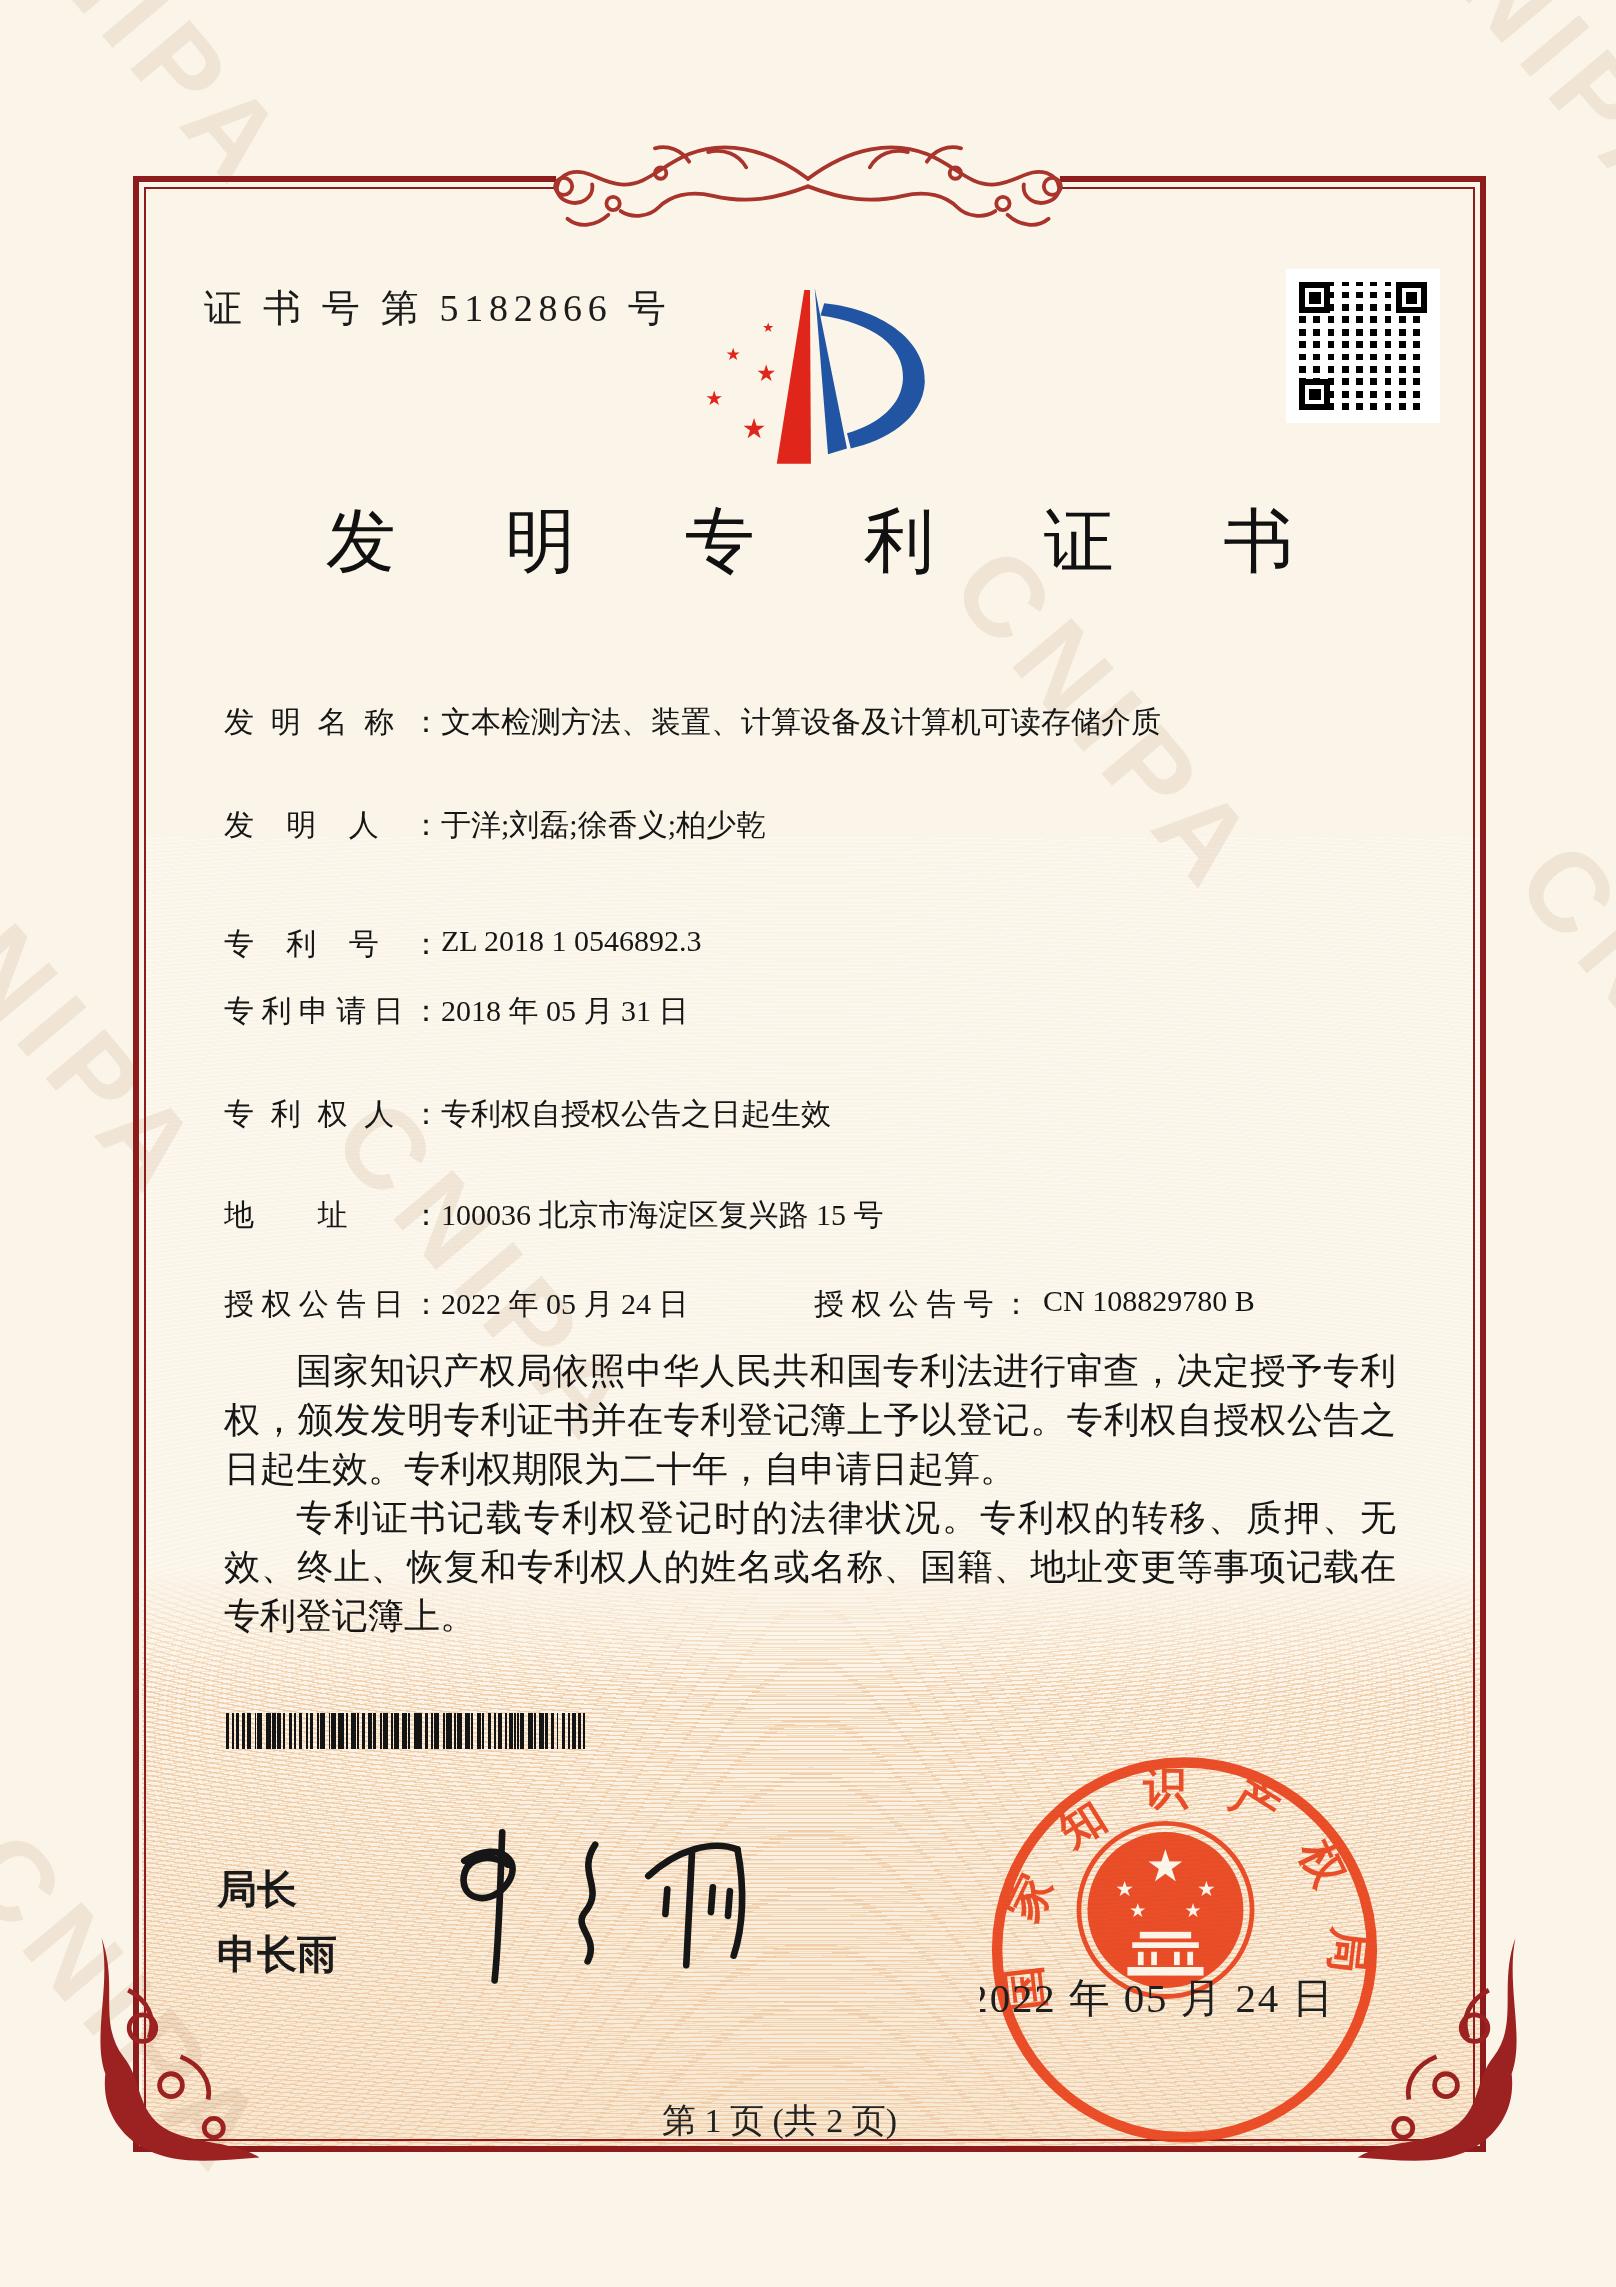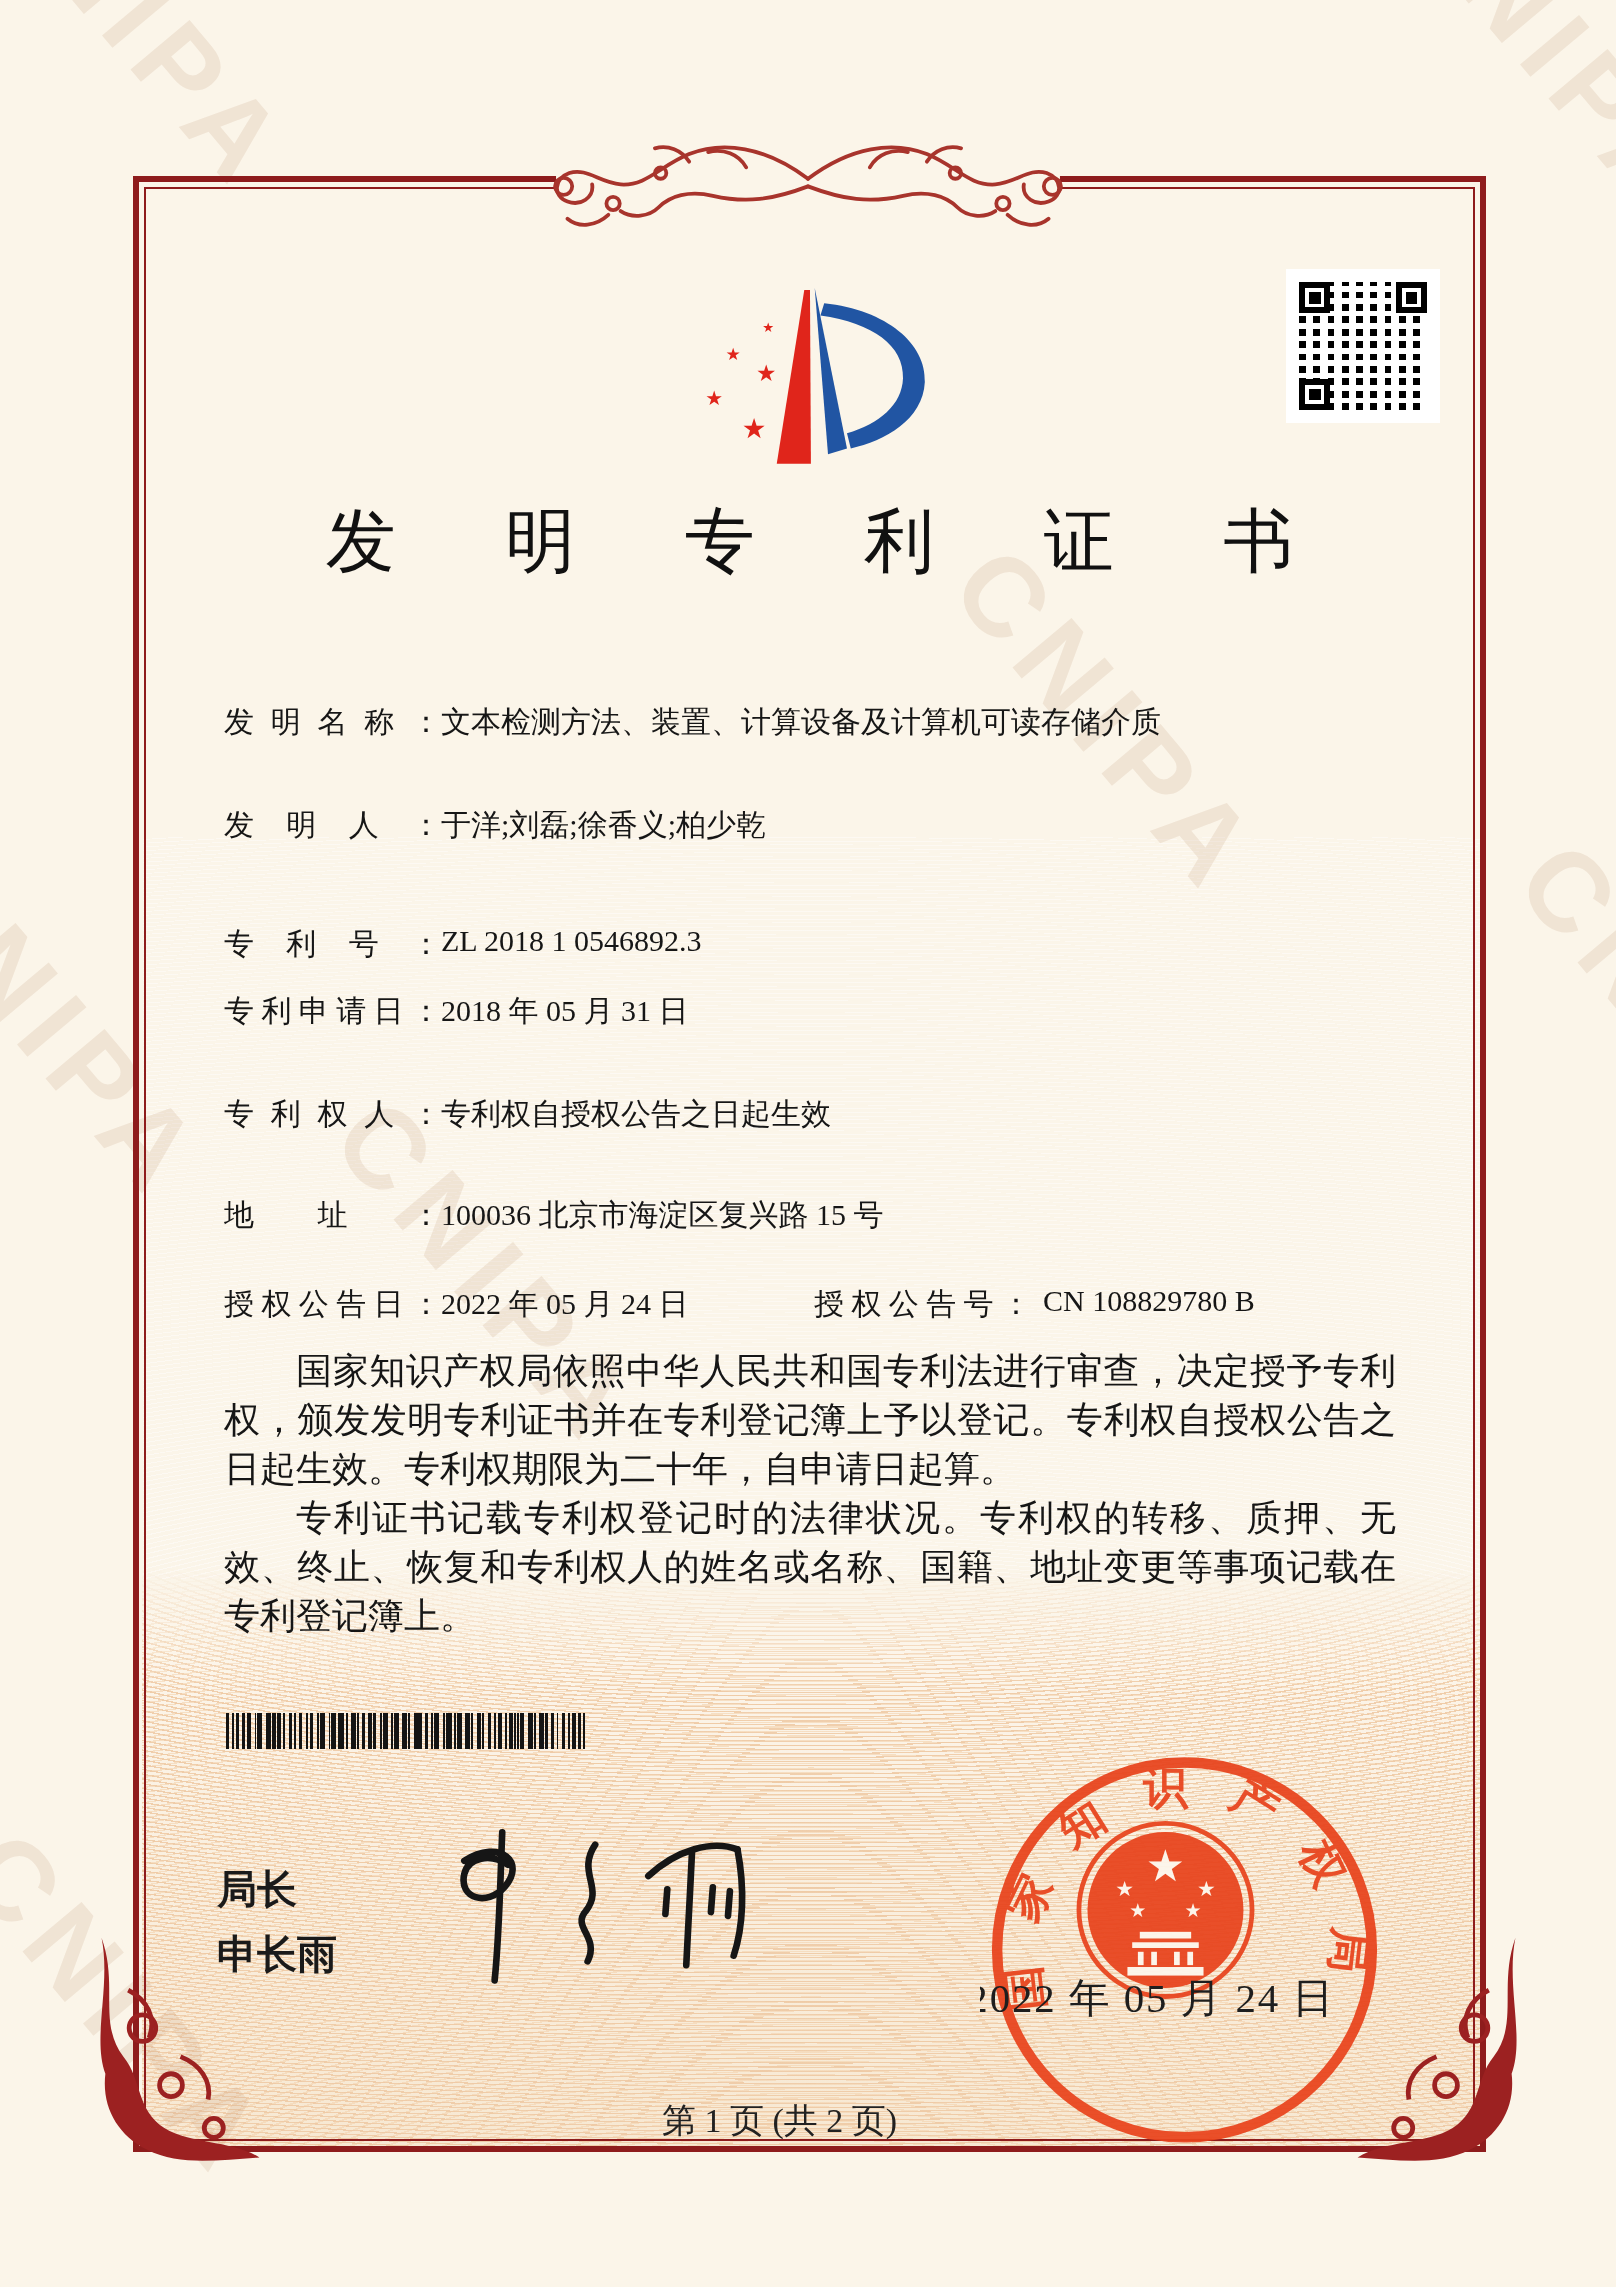--- a/index.html
+++ b/index.html
@@ -126,20 +126,21 @@
     <path fill="#9c2121" d="M12,5 C30,55 8,95 35,130 C55,155 48,185 78,205 C105,222 150,218 178,236 C140,238 95,246 60,228 C28,212 12,182 16,148 C2,110 22,55 12,5 Z"></path>
     <g fill="none" stroke="#9c2121" stroke-width="5">
       <circle cx="55" cy="100" r="14"></circle>
       <circle cx="85" cy="160" r="12"></circle>
       <circle cx="130" cy="205" r="10"></circle>
       <path d="M40,60 C60,70 70,90 62,110"></path>
       <path d="M95,130 C115,138 128,155 124,175"></path>
     </g>
   </svg>
 
+  <div class="cert-no">证 书 号 第 5182866 号</div>
 
   <svg class="logo" viewBox="0 0 276 256">
     <path fill="#e0251b" d="M103,41 L109,41 L110,224 L74,224 Z"></path>
     <path fill="#2155a3" d="M114,39 L148,208 L128,214 Z"></path>
     <path fill="#2155a3" d="M124,55 C190,62 232,98 230,138 C228,178 188,200 152,208 L148,192 C182,182 206,162 207,134 C208,100 176,76 120,68 Z"></path>
     <g fill="#e0251b" text-anchor="middle" font-family="'DejaVu Sans',sans-serif">
       <text x="65" y="85" font-size="14">★</text>
       <text x="28" y="115" font-size="18">★</text>
       <text x="63" y="137" font-size="24">★</text>
       <text x="8" y="162" font-size="21">★</text>

